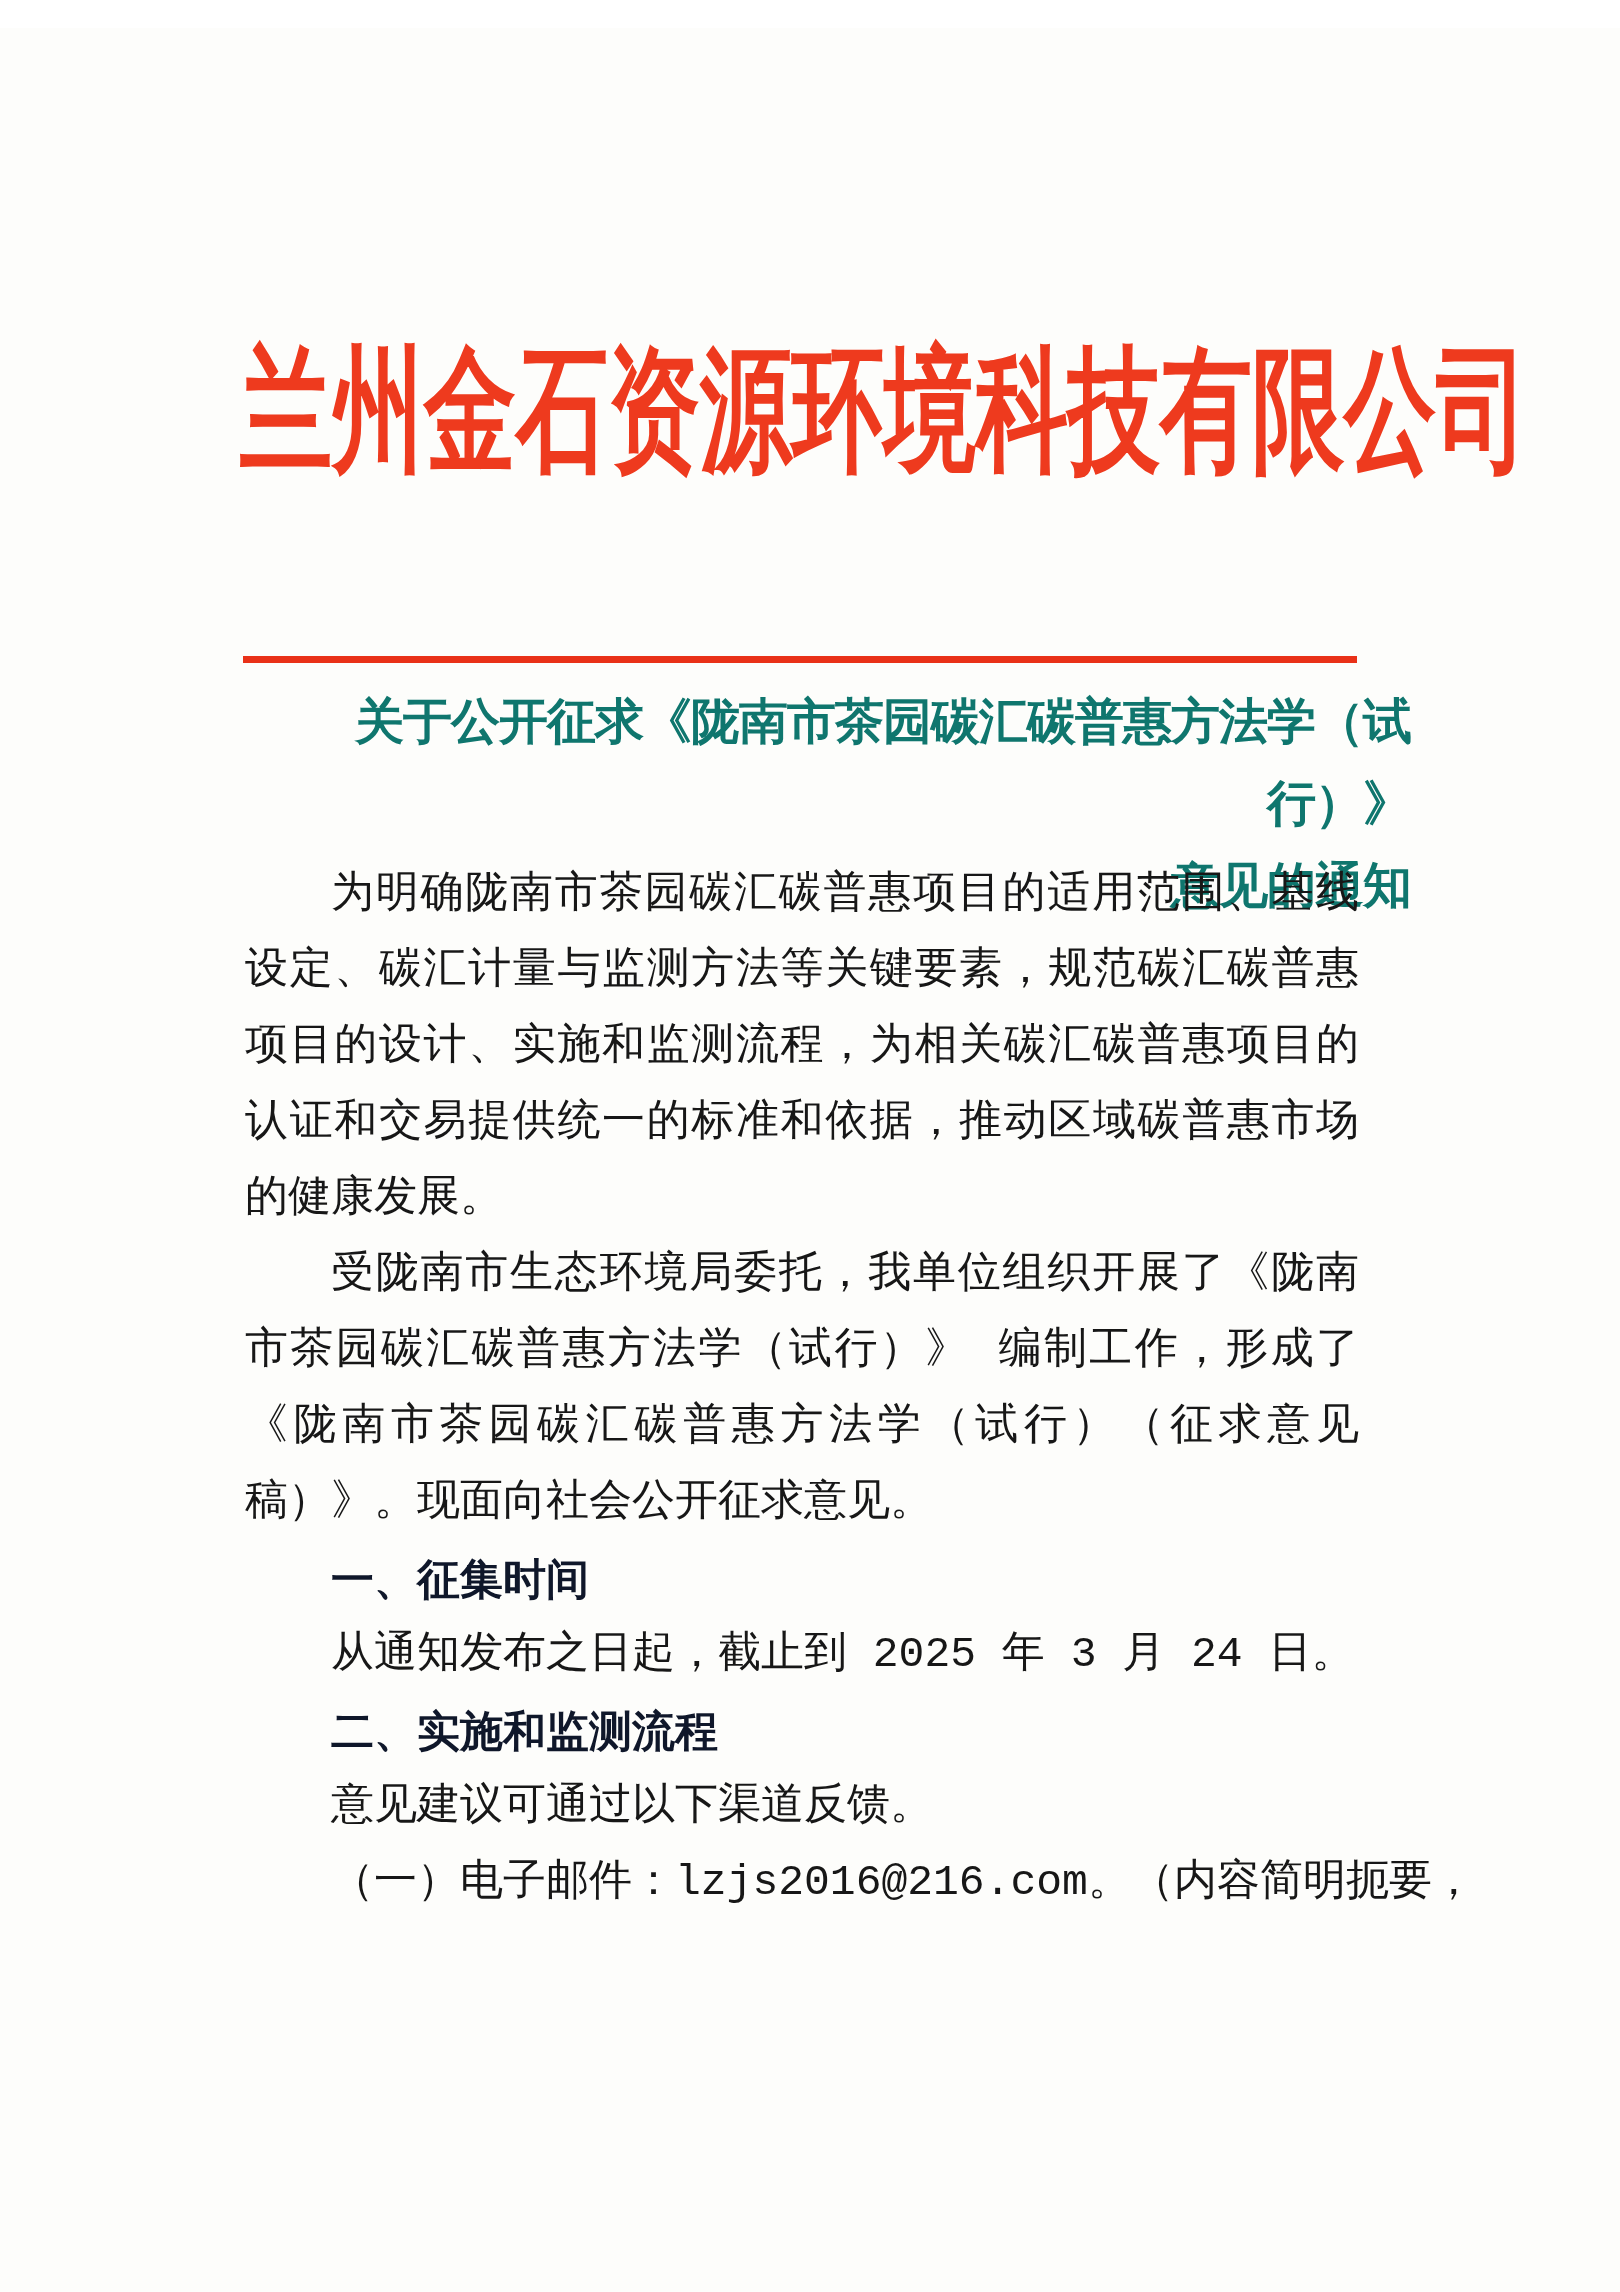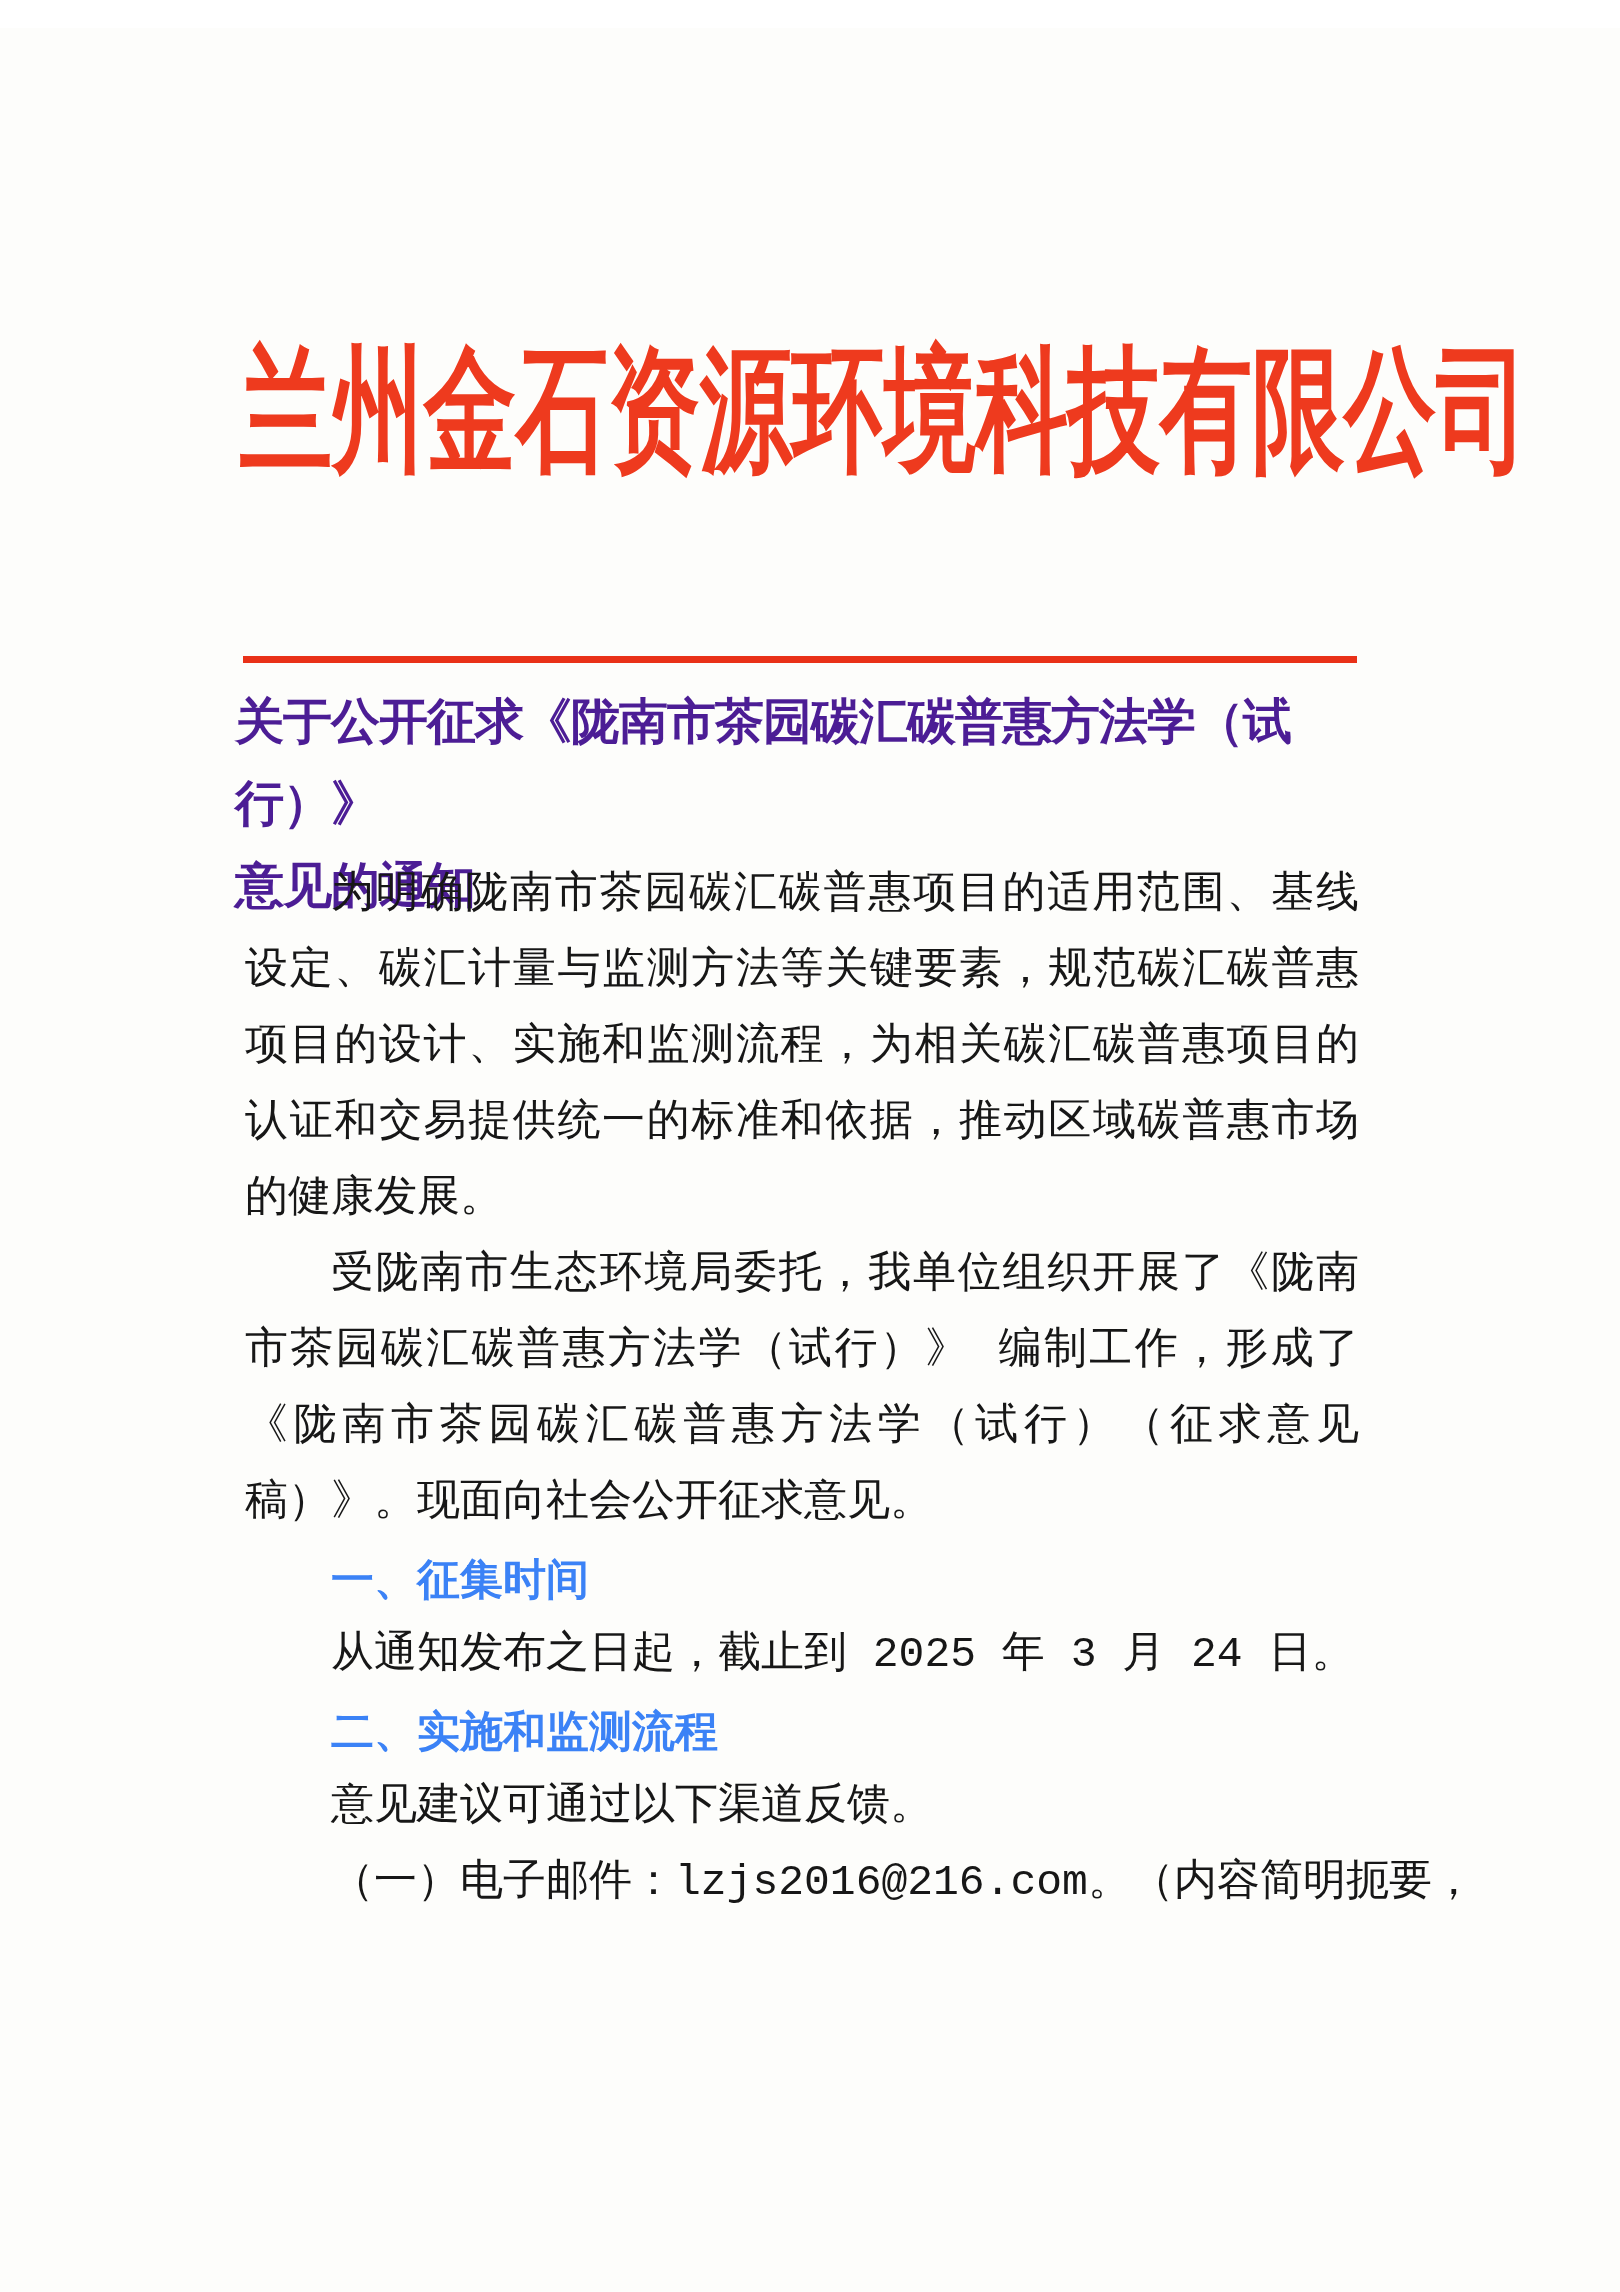--- a/index.html
+++ b/index.html
@@ -41,26 +41,26 @@
     height: 6.9px;
     background: var(--rule_red, #e93118);
   }
   
   .doc-title {
     position: absolute;
     left: 235px;
     width: 1176px;
     top: 653px;
     margin: 0;
-    text-align: left;
+    text-align: right;
     font-size: 49px;
     line-height: 82px;
     font-weight: bold;
     letter-spacing: -1px;
-    color: #4c1d95;
+    color: #0f766e;
   }
   
   .doc-body {
     position: absolute;
     left: 245px;
     width: 1114px;
     top: 829px;
     font-size: 43px;
     line-height: 76px;
   }
@@ -71,21 +71,21 @@
     text-justify: inter-character;
     font-family: Liberation Mono, monospace;
   }
   .sec-heading {
     margin: 0;
     text-indent: 2em;
     font-size: 43px;
     line-height: 76px;
     font-weight: bold;
     font-family: "Liberation Sans", "DejaVu Sans", sans-serif;
-    color: #3b82f6;
+    color: #0f172a;
   }
   .email-line {
     margin: 0;
     text-indent: 2em;
     white-space: nowrap;
     text-align: left;
   }
 </style>
 </head>
 <body>

